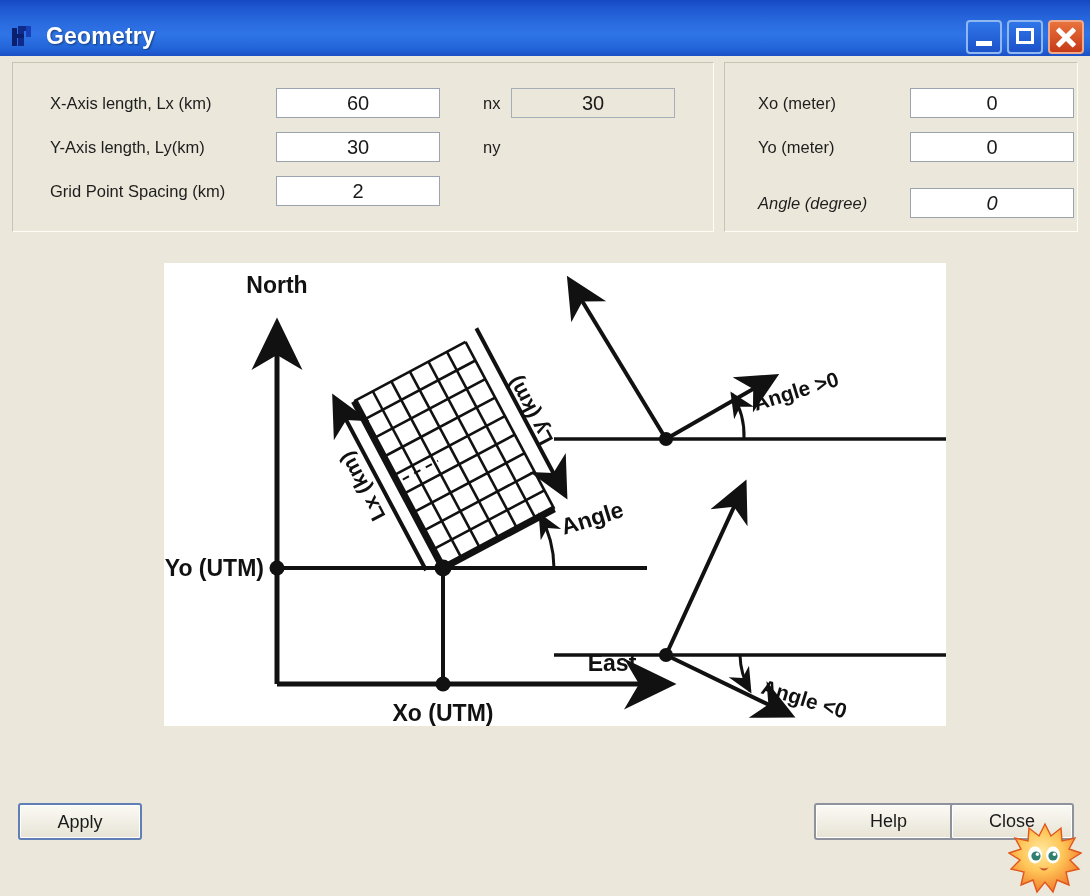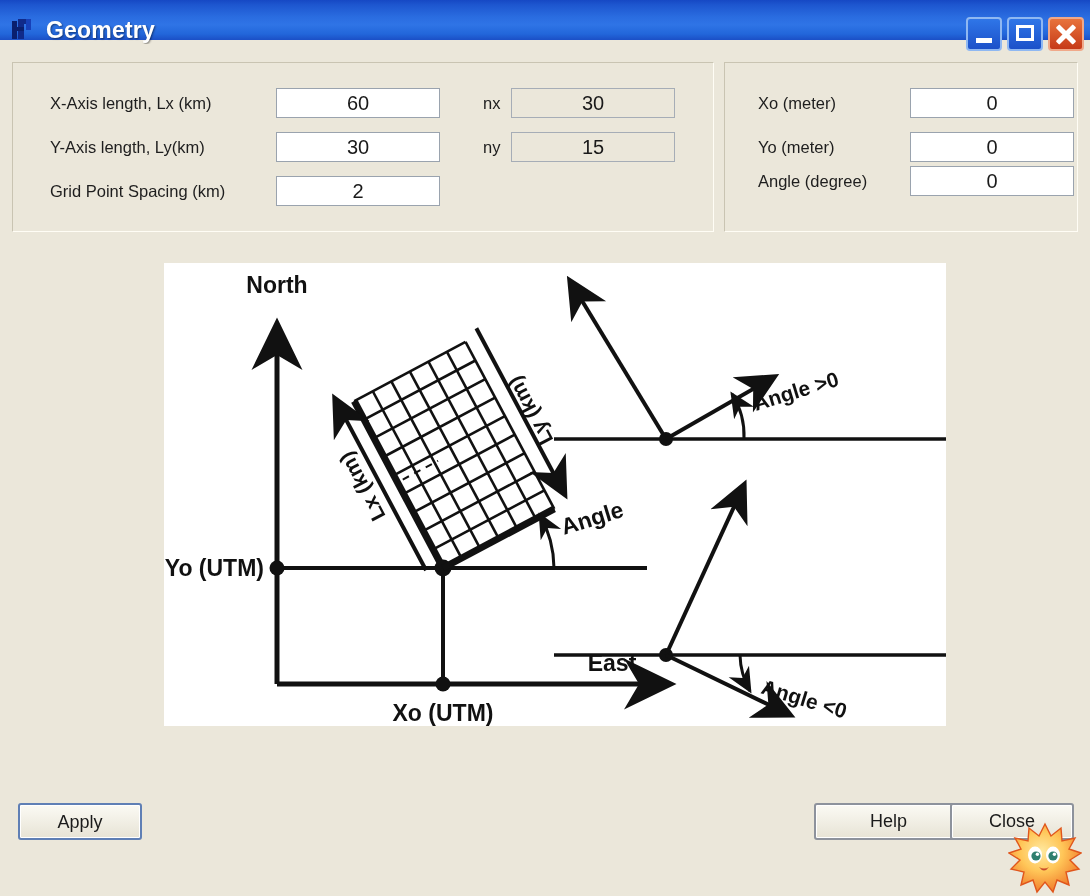--- a/index.html
+++ b/index.html
@@ -12,25 +12,25 @@
     height: 896px;
     overflow: hidden;
     font-family: "Liberation Sans", sans-serif;
     position: relative;
   }
 
   
   .titlebar {
     position: absolute;
     left: 0; top: 0;
-    width: 1090px; height: 40px;
+    width: 1090px; height: 56px;
     background: linear-gradient(to bottom,
         #1648c4 0%, #1d56cf 12%, #2a6ce0 42%, #2f74e6 62%, #2266da 85%, #1b4fc6 100%);
     display: flex;
-    align-items: flex-start;
+    align-items: center;
     box-sizing: border-box;
     padding: 17px 6px 0 10px;
   }
   .app-icon {
     width: 26px; height: 26px;
     position: relative;
     flex: 0 0 auto;
     margin-right: 10px;
   }
   .app-icon .b1 { position:absolute; left:2px; top:4px; width:5px; height:18px; background:#0a1f6e; }
@@ -122,21 +122,21 @@
   #row-lx .field-box, #row-ly .field-box, #row-gs .field-box { width: 164px; }
 
   #row-nx { left: 467px; top: 88px; justify-content: space-between; }
   #row-ny { left: 467px; top: 132px; }
   #row-nx .field-label, #row-ny .field-label { width: 28px; }
   #row-nx .field-box, #row-ny .field-box { width: 164px; }
 
   
   #row-xo { left: 742px; top: 88px; }
   #row-yo { left: 742px; top: 132px; }
-  #row-ang{ left: 742px; top: 166px; }
+  #row-ang{ left: 742px; top: 188px; font-style: italic; }
   #row-xo .field-label, #row-yo .field-label, #row-ang .field-label { width: 152px; }
   #row-xo .field-box, #row-yo .field-box, #row-ang .field-box { width: 164px; }
 
   
   #diagram {
     position: absolute;
     left: 164px; top: 263px;
     width: 782px; height: 463px;
     background: #ffffff;
   }
@@ -220,21 +220,20 @@
   <span class="field-label">Grid Point Spacing (km)</span>
   <span class="field-box">2</span>
 </div>
 
 <div class="field-row" id="row-nx">
   <span class="field-label">nx</span>
   <span class="field-box readonly">30</span>
 </div>
 <div class="field-row" id="row-ny">
   <span class="field-label">ny</span>
-  <span class="field-box readonly">15</span>
 </div>
 
 <div class="field-row" id="row-xo">
   <span class="field-label">Xo (meter)</span>
   <span class="field-box">0</span>
 </div>
 <div class="field-row" id="row-yo">
   <span class="field-label">Yo (meter)</span>
   <span class="field-box">0</span>
 </div>

